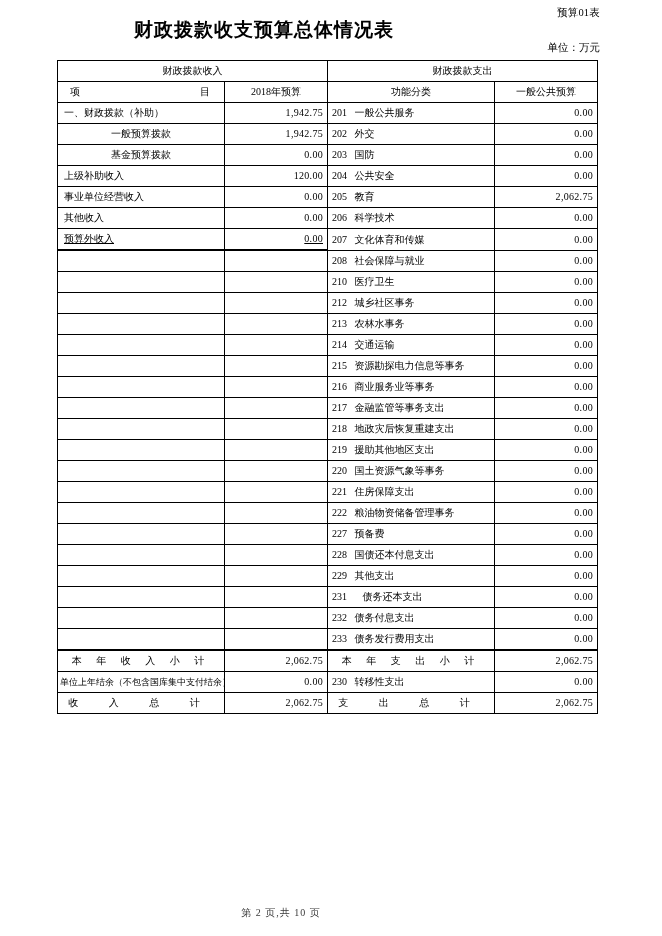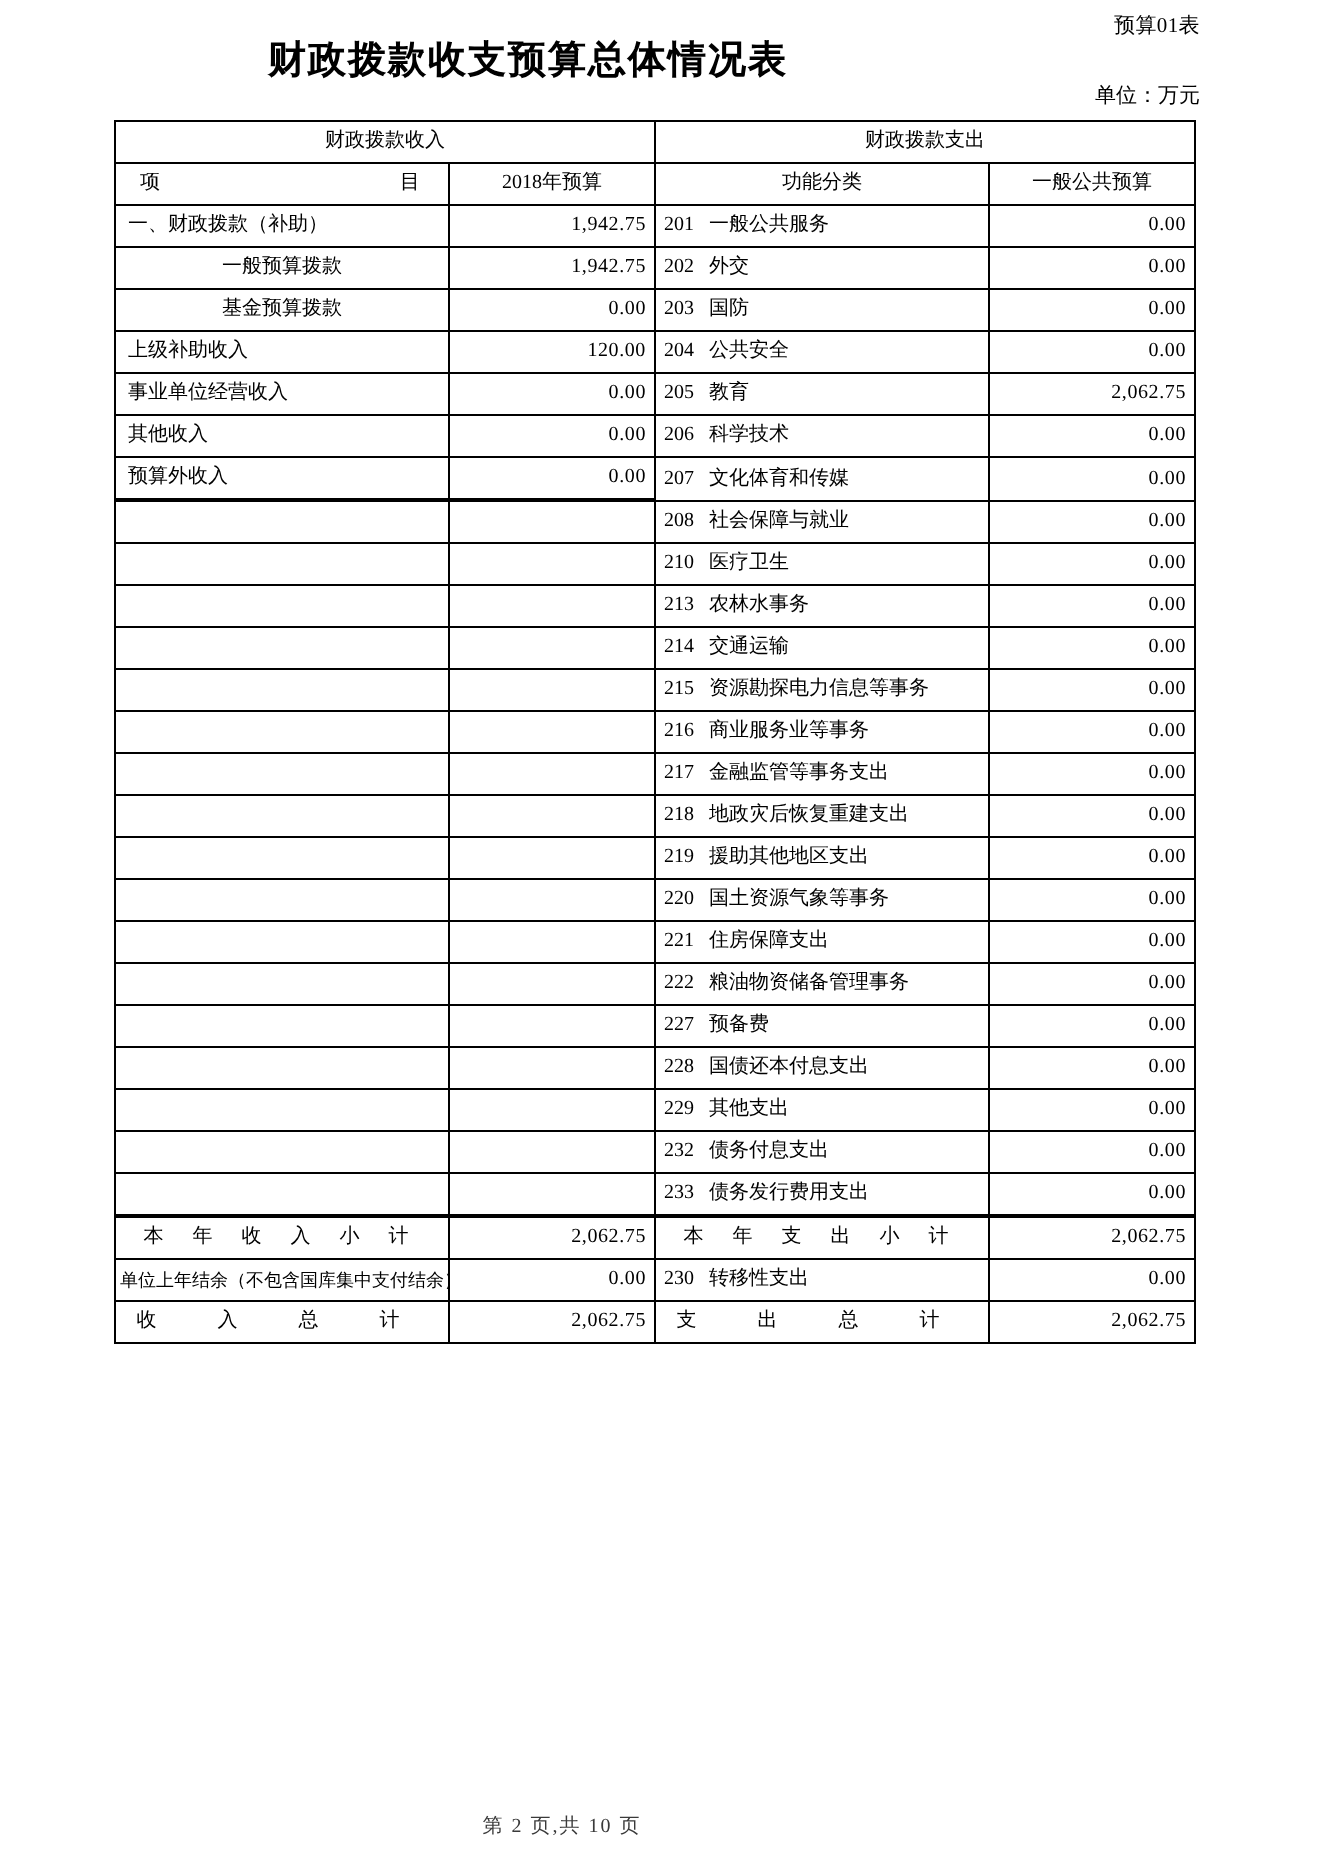--- a/index.html
+++ b/index.html
@@ -117,21 +117,21 @@
   }
   .code-cell .code {
     display: inline-block;
     width: 20px;
   }
   .code-cell .codegap {
     display: inline-block;
     width: 28px;
   }
   .thick-top { border-top: 2px solid #000 !important; }
-  .thick-bottom { border-bottom: 2px solid #000 !important; }
+  .thick-bottom { border-bottom: 2px solid #000 !important; text-decoration: underline; }
   .clipped { overflow: hidden; text-overflow: clip; }
 
   
   .footer {
     position: absolute;
     bottom: 16px;
     left: 0;
     width: 562px;
     text-align: center;
     font-size: 10px;
@@ -225,20 +225,26 @@
         </tr>
         <tr>
           <td class="lft" style="padding-left: 6px;"></td>
           <td class="num"></td>
           <td class="lft code-cell"><span class="code">210</span><span> 医疗卫生</span></td>
           <td class="num">0.00</td>
         </tr>
         <tr>
           <td class="lft" style="padding-left: 6px;"></td>
           <td class="num"></td>
+          <td class="lft code-cell"><span class="code">212</span><span> 城乡社区事务</span></td>
+          <td class="num">0.00</td>
+        </tr>
+        <tr>
+          <td class="lft" style="padding-left: 6px;"></td>
+          <td class="num"></td>
           <td class="lft code-cell"><span class="code">213</span><span> 农林水事务</span></td>
           <td class="num">0.00</td>
         </tr>
         <tr>
           <td class="lft" style="padding-left: 6px;"></td>
           <td class="num"></td>
           <td class="lft code-cell"><span class="code">214</span><span> 交通运输</span></td>
           <td class="num">0.00</td>
         </tr>
         <tr>
@@ -298,20 +304,26 @@
         <tr>
           <td class="lft" style="padding-left: 6px;"></td>
           <td class="num"></td>
           <td class="lft code-cell"><span class="code">228</span><span> 国债还本付息支出</span></td>
           <td class="num">0.00</td>
         </tr>
         <tr>
           <td class="lft" style="padding-left: 6px;"></td>
           <td class="num"></td>
           <td class="lft code-cell"><span class="code">229</span><span> 其他支出</span></td>
+          <td class="num">0.00</td>
+        </tr>
+        <tr>
+          <td class="lft" style="padding-left: 6px;"></td>
+          <td class="num"></td>
+          <td class="lft code-cell"><span class="codegap">231</span><span> 债务还本支出</span></td>
           <td class="num">0.00</td>
         </tr>
         <tr>
           <td class="lft" style="padding-left: 6px;"></td>
           <td class="num"></td>
           <td class="lft code-cell"><span class="code">232</span><span> 债务付息支出</span></td>
           <td class="num">0.00</td>
         </tr>
         <tr>
           <td class="lft" style="padding-left: 6px;"></td>

